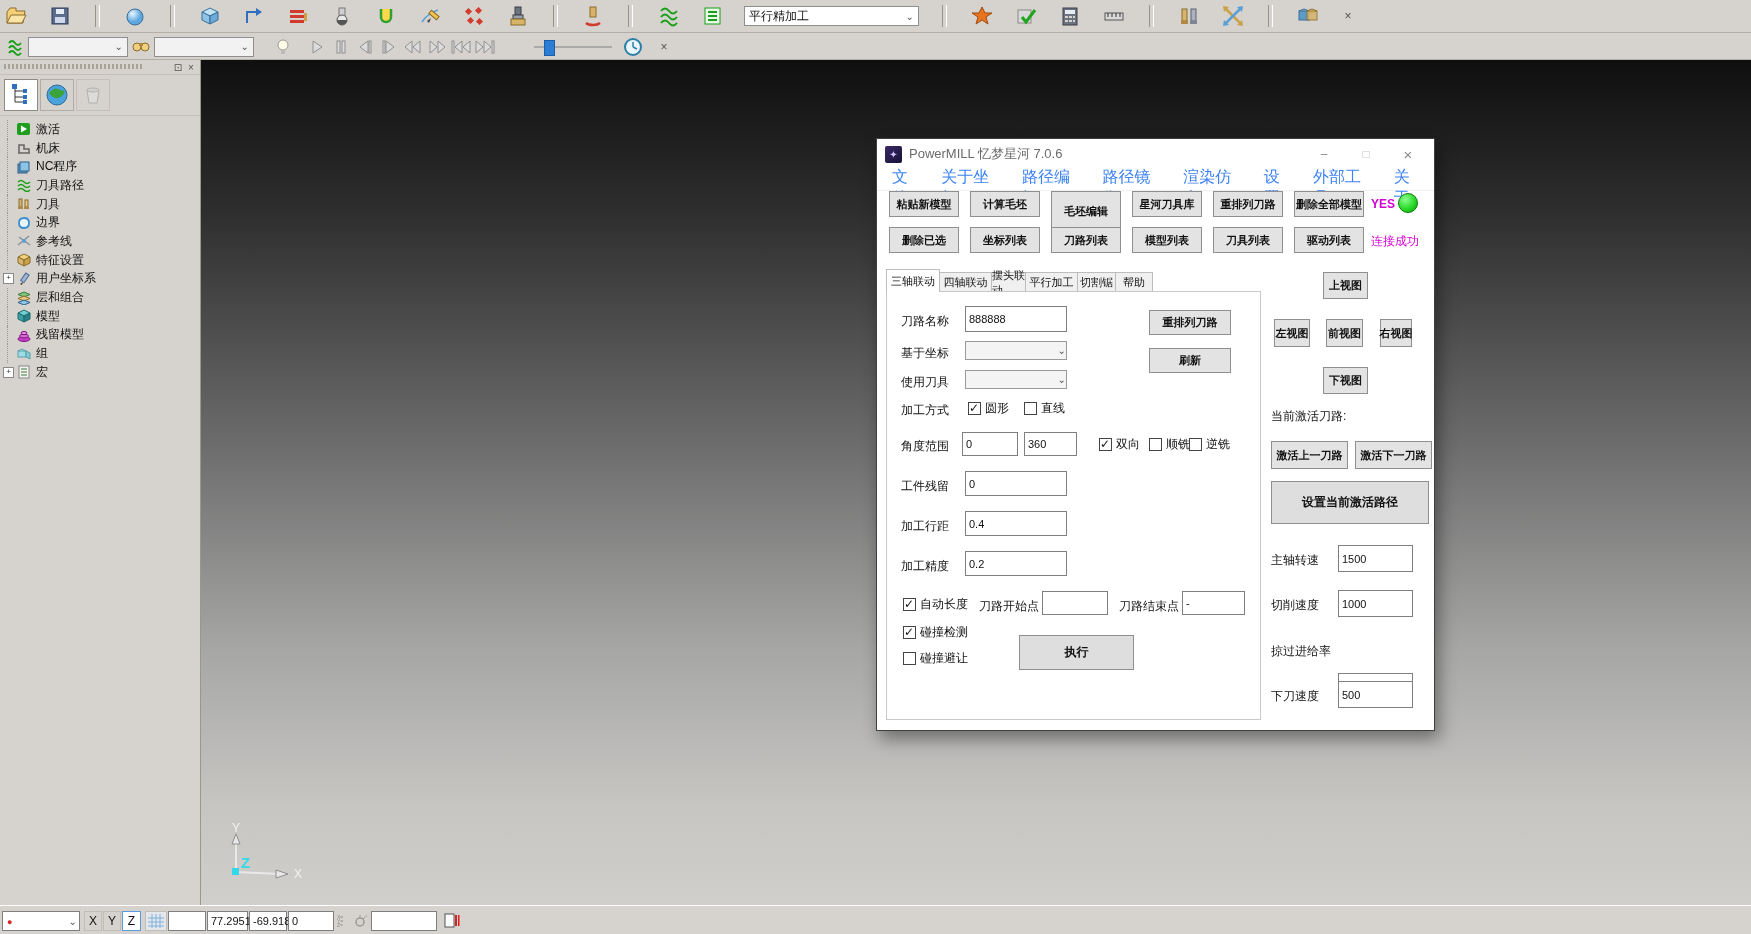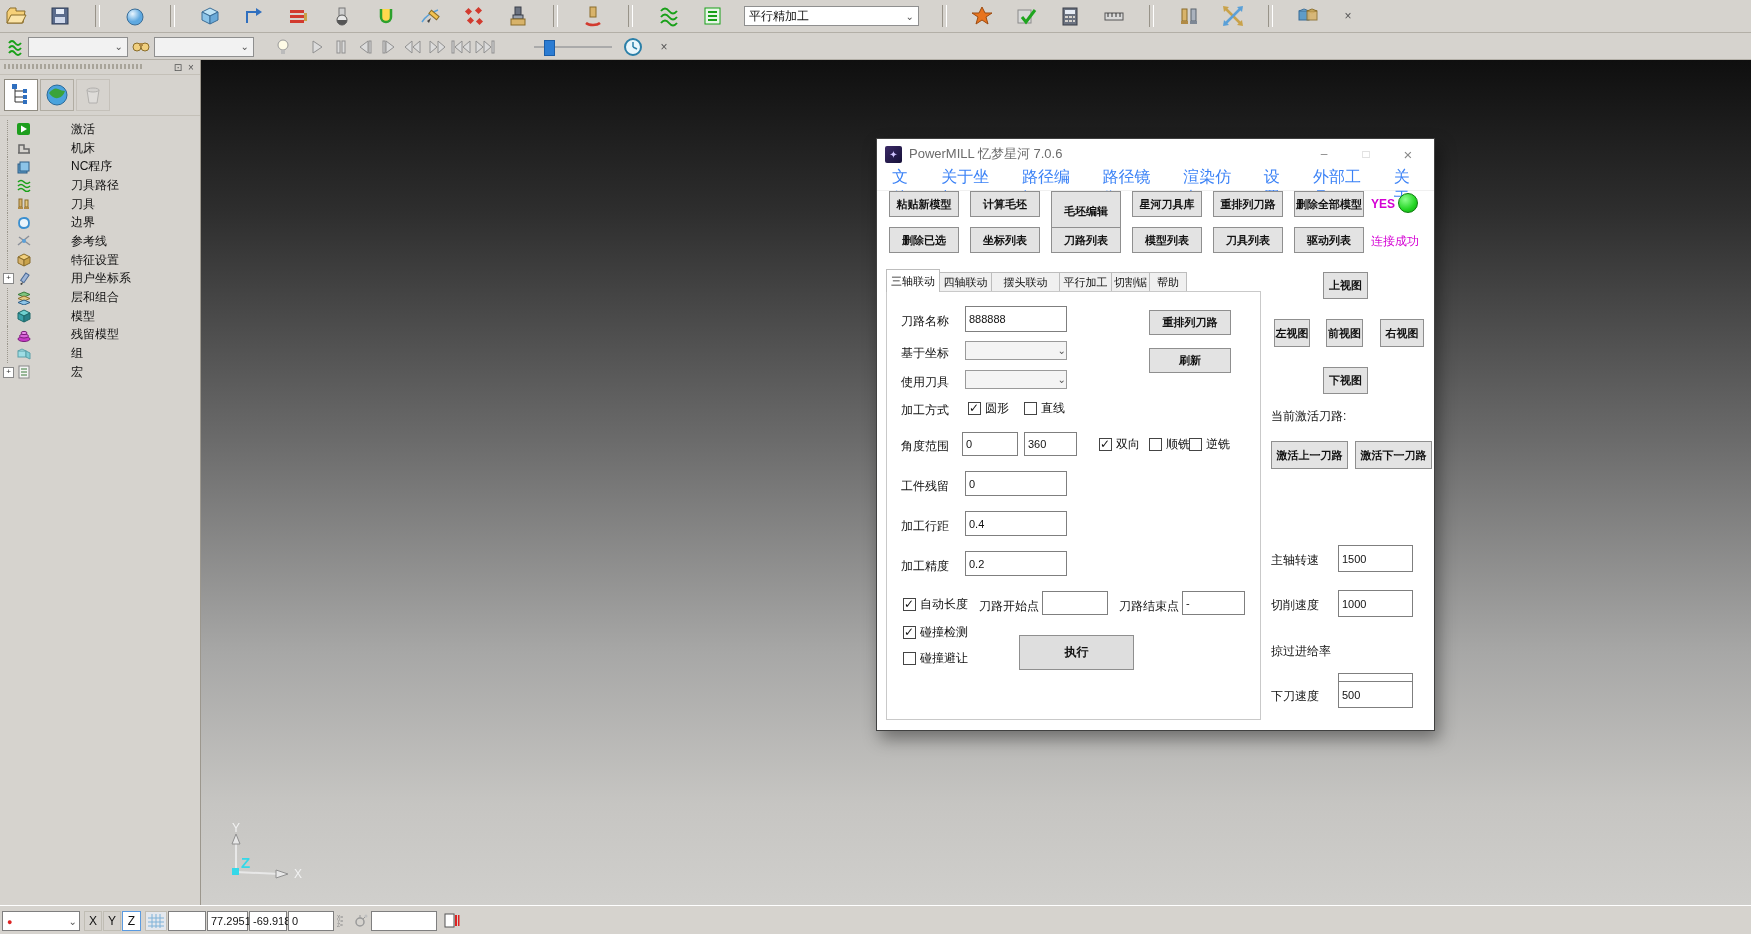--- a/index.html
+++ b/index.html
@@ -29,21 +29,21 @@
   .panel-grip .dots{position:absolute;left:4px;top:4px;width:140px;height:5px;
     background:repeating-linear-gradient(90deg,#a8a49a 0 2px,transparent 2px 4px);}
   .panel-grip .pg-btn{position:absolute;top:1px;width:12px;height:12px;font-size:10px;color:#555;
     display:inline-flex;align-items:center;justify-content:center;}
   .panel-tabs{display:flex;gap:2px;padding:4px 0 4px 4px;border-bottom:1px solid #c4c0b8;}
   .ptab{width:34px;height:32px;display:inline-flex;align-items:center;justify-content:center;
     border:1px solid #b1ada3;background:#d6d3ce;box-sizing:border-box;}
   .ptab.active{background:#fff;border-color:#8f8b81;}
   .ptab.disabled{opacity:.45;}
   .tree{list-style:none;margin:4px 0 0 0;padding:0;}
-  .titem{height:18.7px;display:flex;align-items:center;padding-left:16px;position:relative;gap:35px;}
+  .titem{height:18.7px;display:flex;align-items:center;padding-left:16px;position:relative;}
   .titem .conn{position:absolute;left:7px;top:0;bottom:0;width:8px;
     border-left:1px dotted #9a968c;}
   .texp{position:absolute;left:3px;width:9px;height:9px;border:1px solid #888;background:#fff;
     font-size:8px;line-height:7px;text-align:center;color:#333;}
   .ticon{width:16px;height:15px;display:inline-flex;align-items:center;justify-content:center;margin-right:4px;}
   .tlabel{font-size:12px;white-space:nowrap;}
   
   .viewport{position:absolute;left:201px;top:60px;width:1550px;height:845px;
     background:linear-gradient(180deg,#0f0f0f 0%,#2e2e2e 18%,#6b6b6b 45%,#a7a7a6 70%,#c6c5c2 88%,#d0cfcc 100%);}
   
@@ -616,21 +616,21 @@
     <button class="btn" style="left:93px;top:88px;width:70px;height:26px">坐标列表</button>
     <button class="btn" style="left:174px;top:88px;width:70px;height:26px">刀路列表</button>
     <button class="btn" style="left:255px;top:88px;width:70px;height:26px">模型列表</button>
     <button class="btn" style="left:336px;top:88px;width:70px;height:26px">刀具列表</button>
     <button class="btn" style="left:417px;top:88px;width:70px;height:26px">驱动列表</button>
     <span class="flag" style="left:494px;top:94px;color:#d400d4;font-weight:normal">连接成功</span>
 
     <div class="dtabs">
       <span class="dtab active" style="width:54px">三轴联动</span>
       <span class="dtab" style="width:53px">四轴联动</span>
-      <span class="dtab" style="width:69px">摆头联动</span>
+      <span class="dtab" style="width:35px">摆头联动</span>
       <span class="dtab" style="width:53px">平行加工</span>
       <span class="dtab" style="width:39px">切割锯</span>
       <span class="dtab" style="width:38px">帮助</span>
     </div>
 
     <div class="dpanel">
       <span class="flabel" style="left:14px;top:21px">刀路名称</span>
       <input class="finput" style="left: 78px; top: 14px; width: 102px; height: 26px;" value="888888">
       <button class="btn" style="left:262px;top:18px;width:82px;height:25px">重排列刀路</button>
 
@@ -697,26 +697,27 @@
           <span class="cbbox"></span>
           <span>碰撞避让</span>
         </label>
 
       <button class="btn bigbtn" style="left:132px;top:343px;width:115px;height:35px">执行</button>
     </div>
 
     <button class="btn" style="left:446px;top:133px;width:45px;height:27px">上视图</button>
     <button class="btn" style="left:397px;top:180px;width:36px;height:28px">左视图</button>
     <button class="btn" style="left:449px;top:180px;width:37px;height:28px">前视图</button>
-    <button class="btn" style="left:503px;top:180px;width:44px;height:28px">右视图</button>
+    <button class="btn" style="left:503px;top:180px;width:32px;height:28px">右视图</button>
     <button class="btn" style="left:446px;top:228px;width:45px;height:27px">下视图</button>
 
     <span class="flabel" style="left:394px;top:269px">当前激活刀路:</span>
     <button class="btn" style="left:394px;top:302px;width:77px;height:28px">激活上一刀路</button>
     <button class="btn" style="left:478px;top:302px;width:77px;height:28px">激活下一刀路</button>
+    <button class="btn bigbtn" style="left:394px;top:342px;width:158px;height:43px">设置当前激活路径</button>
 
     <span class="flabel" style="left:394px;top:413px">主轴转速</span>
     <input class="finput" style="left: 461px; top: 406px; width: 75px; height: 27px;" value="1500">
     <span class="flabel" style="left:394px;top:458px">切削速度</span>
     <input class="finput" style="left: 461px; top: 451px; width: 75px; height: 27px;" value="1000">
     <span class="flabel" style="left:394px;top:504px">掠过进给率</span>
     <input class="finput" style="left: 461px; top: 497px; width: 75px; height: 27px; margin-top: 37px;" value="3000">
     <span class="flabel" style="left:394px;top:549px">下刀速度</span>
     <input class="finput" style="left: 461px; top: 542px; width: 75px; height: 27px;" value="500">
   </div>

